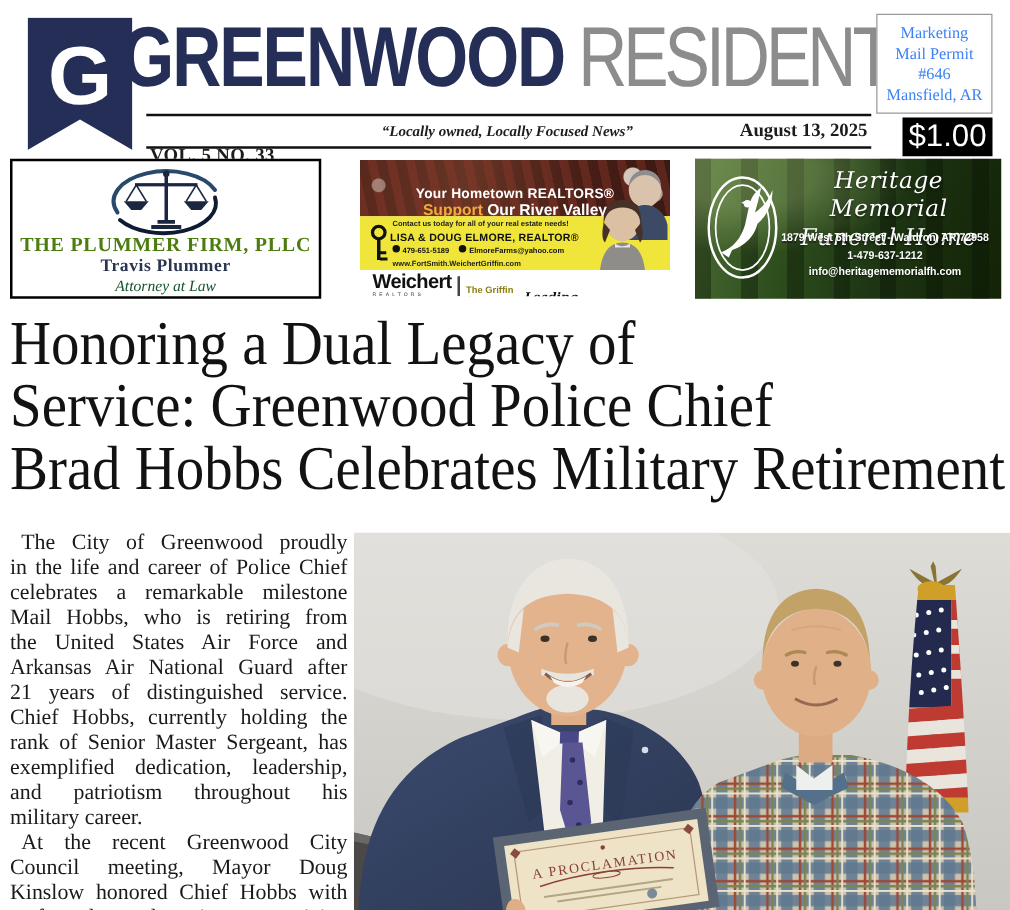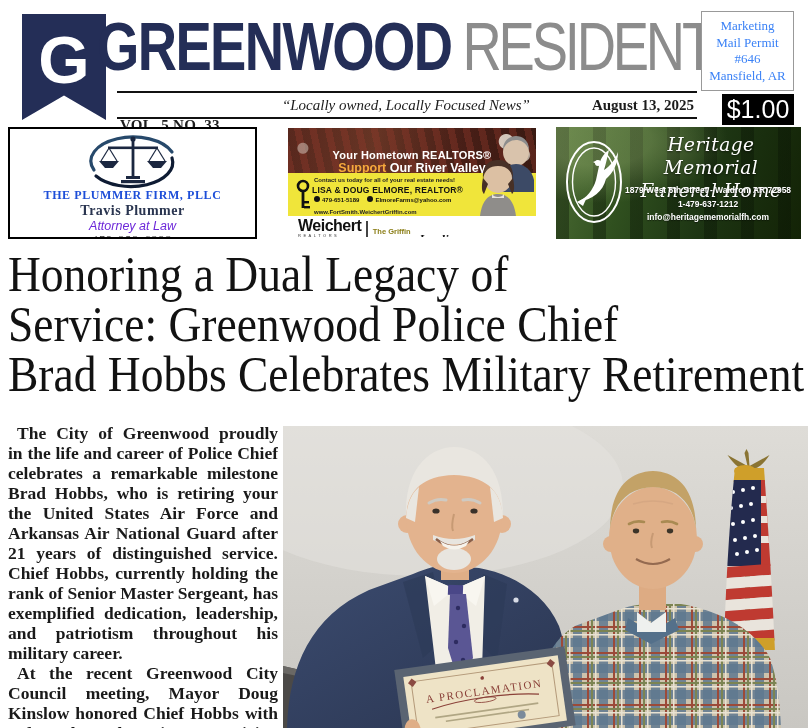--- a/index.html
+++ b/index.html
@@ -35,30 +35,30 @@
     position:absolute; left:722px; top:94px; width:72px; height:31px;
     background:#000; color:#fff; font-family:"Liberation Sans",sans-serif;
     font-size:25px; line-height:30px; text-align:center;
   }
   #info-bar{
     position:absolute; left:117px; top:91px; width:580px; height:28px;
     border-top:2.5px solid #111; border-bottom:2.5px solid #111;
     display:flex; align-items:center; justify-content:space-between; padding:0 3px;
   }
   #info-bar .vol{ font-weight:700; font-size:15px; letter-spacing:.3px;margin-top:40px; }
-  #info-bar .tagline{ font-style:italic; font-size:15px; }
+  #info-bar .tagline{ font-style:italic; font-size:12px;font-weight:bold; }
   #info-bar .date{ font-weight:700; font-size:15px; }
   
   .ad{ position:absolute; top:127px; height:112px; overflow:hidden; }
   
   #ad-plummer{ left:8px; width:249px; border:2.5px solid #000; background:#fff; text-align:center; }
   #ad-plummer svg{ display:block; margin:3px auto 0; }
-  #ad-plummer .firm{ font-size:12px; font-weight:700; color:#1d4ed8; letter-spacing:.6px; margin-top:-2px; }
+  #ad-plummer .firm{ font-size:16px; font-weight:700; color:#4d7c0f; letter-spacing:.6px; margin-top:-2px; }
   #ad-plummer .name{ font-size:14px; font-weight:700; color:#2a3550; letter-spacing:.5px; }
-  #ad-plummer .role{ font-size:12.5px; font-style:italic; color:#6d28d9; font-family:Liberation Sans, sans-serif; }
+  #ad-plummer .role{ font-size:12.5px; font-style:italic; color:#14532d; font-family:Liberation Serif, serif; }
   #ad-plummer .phone{ font-size:11px; color:#333; letter-spacing:1.5px; }
   
   #ad-realtor{ left:288px; top:128px; width:248px; height:109px; font-family:"Liberation Sans",sans-serif; }
   #ad-realtor .top{
     height:45px; text-align:center; color:#fff; font-weight:700; padding-top:21px; position:relative;
     background:
       radial-gradient(circle at 88% 30%, rgba(235,228,215,.85) 0 7px, rgba(235,228,215,0) 8px),
       radial-gradient(circle at 95% 60%, rgba(225,218,205,.7) 0 6px, rgba(225,218,205,0) 7px),
       radial-gradient(circle at 6% 45%, rgba(215,205,195,.5) 0 5px, rgba(215,205,195,0) 6px),
       repeating-linear-gradient(78deg, rgba(130,50,38,.45) 0 7px, rgba(60,22,16,.15) 7px 15px),
@@ -102,21 +102,21 @@
   }
   #ad-heritage svg.dove{ position:absolute; left:9px; top:13px; }
   
   #headline{ position:absolute; left:8px; top:249px; width:808px; }
   #headline .hl-line{
     font-size:50px; line-height:50px; color:#121212;
     transform:scaleX(.91); transform-origin:left; white-space:nowrap;
   }
   
   #body-column{ position:absolute; left:8px; top:423px; width:270px; height:305px; overflow:hidden; font-size:17.5px; color:#1a1a1a; }
-  #body-column .bl{ height:20px; line-height:20px; text-align:justify; text-align-last:justify; overflow:visible;font-weight:bold; }
+  #body-column .bl{ height:20px; line-height:20px; text-align:justify; text-align-last:justify; overflow:visible; }
   #body-column .bl.first{ text-indent:9px; }
   #body-column .bl.endpara{ text-align-last:left; }
   
   #photo{ position:absolute; left:283px; top:426px; width:525px; height:302px; overflow:hidden; }
   #photo svg{ display:block; }
 </style>
 </head>
 <body>
 
 <div id="page">
@@ -240,21 +240,21 @@
   <div id="headline">
       <div class="hl-line">Honoring a Dual Legacy of</div>
       <div class="hl-line">Service: Greenwood Police Chief</div>
       <div class="hl-line">Brad Hobbs Celebrates Military Retirement</div>
     </div>
 
   <div id="body-column">
       <div class="bl first">The City of Greenwood proudly</div>
       <div class="bl">in the life and career of Police Chief</div>
       <div class="bl">celebrates a remarkable milestone</div>
-      <div class="bl">Brad Hobbs, who is retiring your</div>
+      <div class="bl">Mail Hobbs, who is retiring from</div>
       <div class="bl">the United States Air Force and</div>
       <div class="bl">Arkansas Air National Guard after</div>
       <div class="bl">21 years of distinguished service.</div>
       <div class="bl">Chief Hobbs, currently holding the</div>
       <div class="bl">rank of Senior Master Sergeant, has</div>
       <div class="bl">exemplified dedication, leadership,</div>
       <div class="bl">and patriotism throughout his</div>
       <div class="bl endpara">military career.</div>
       <div class="bl first">At the recent Greenwood City</div>
       <div class="bl">Council meeting, Mayor Doug</div>

